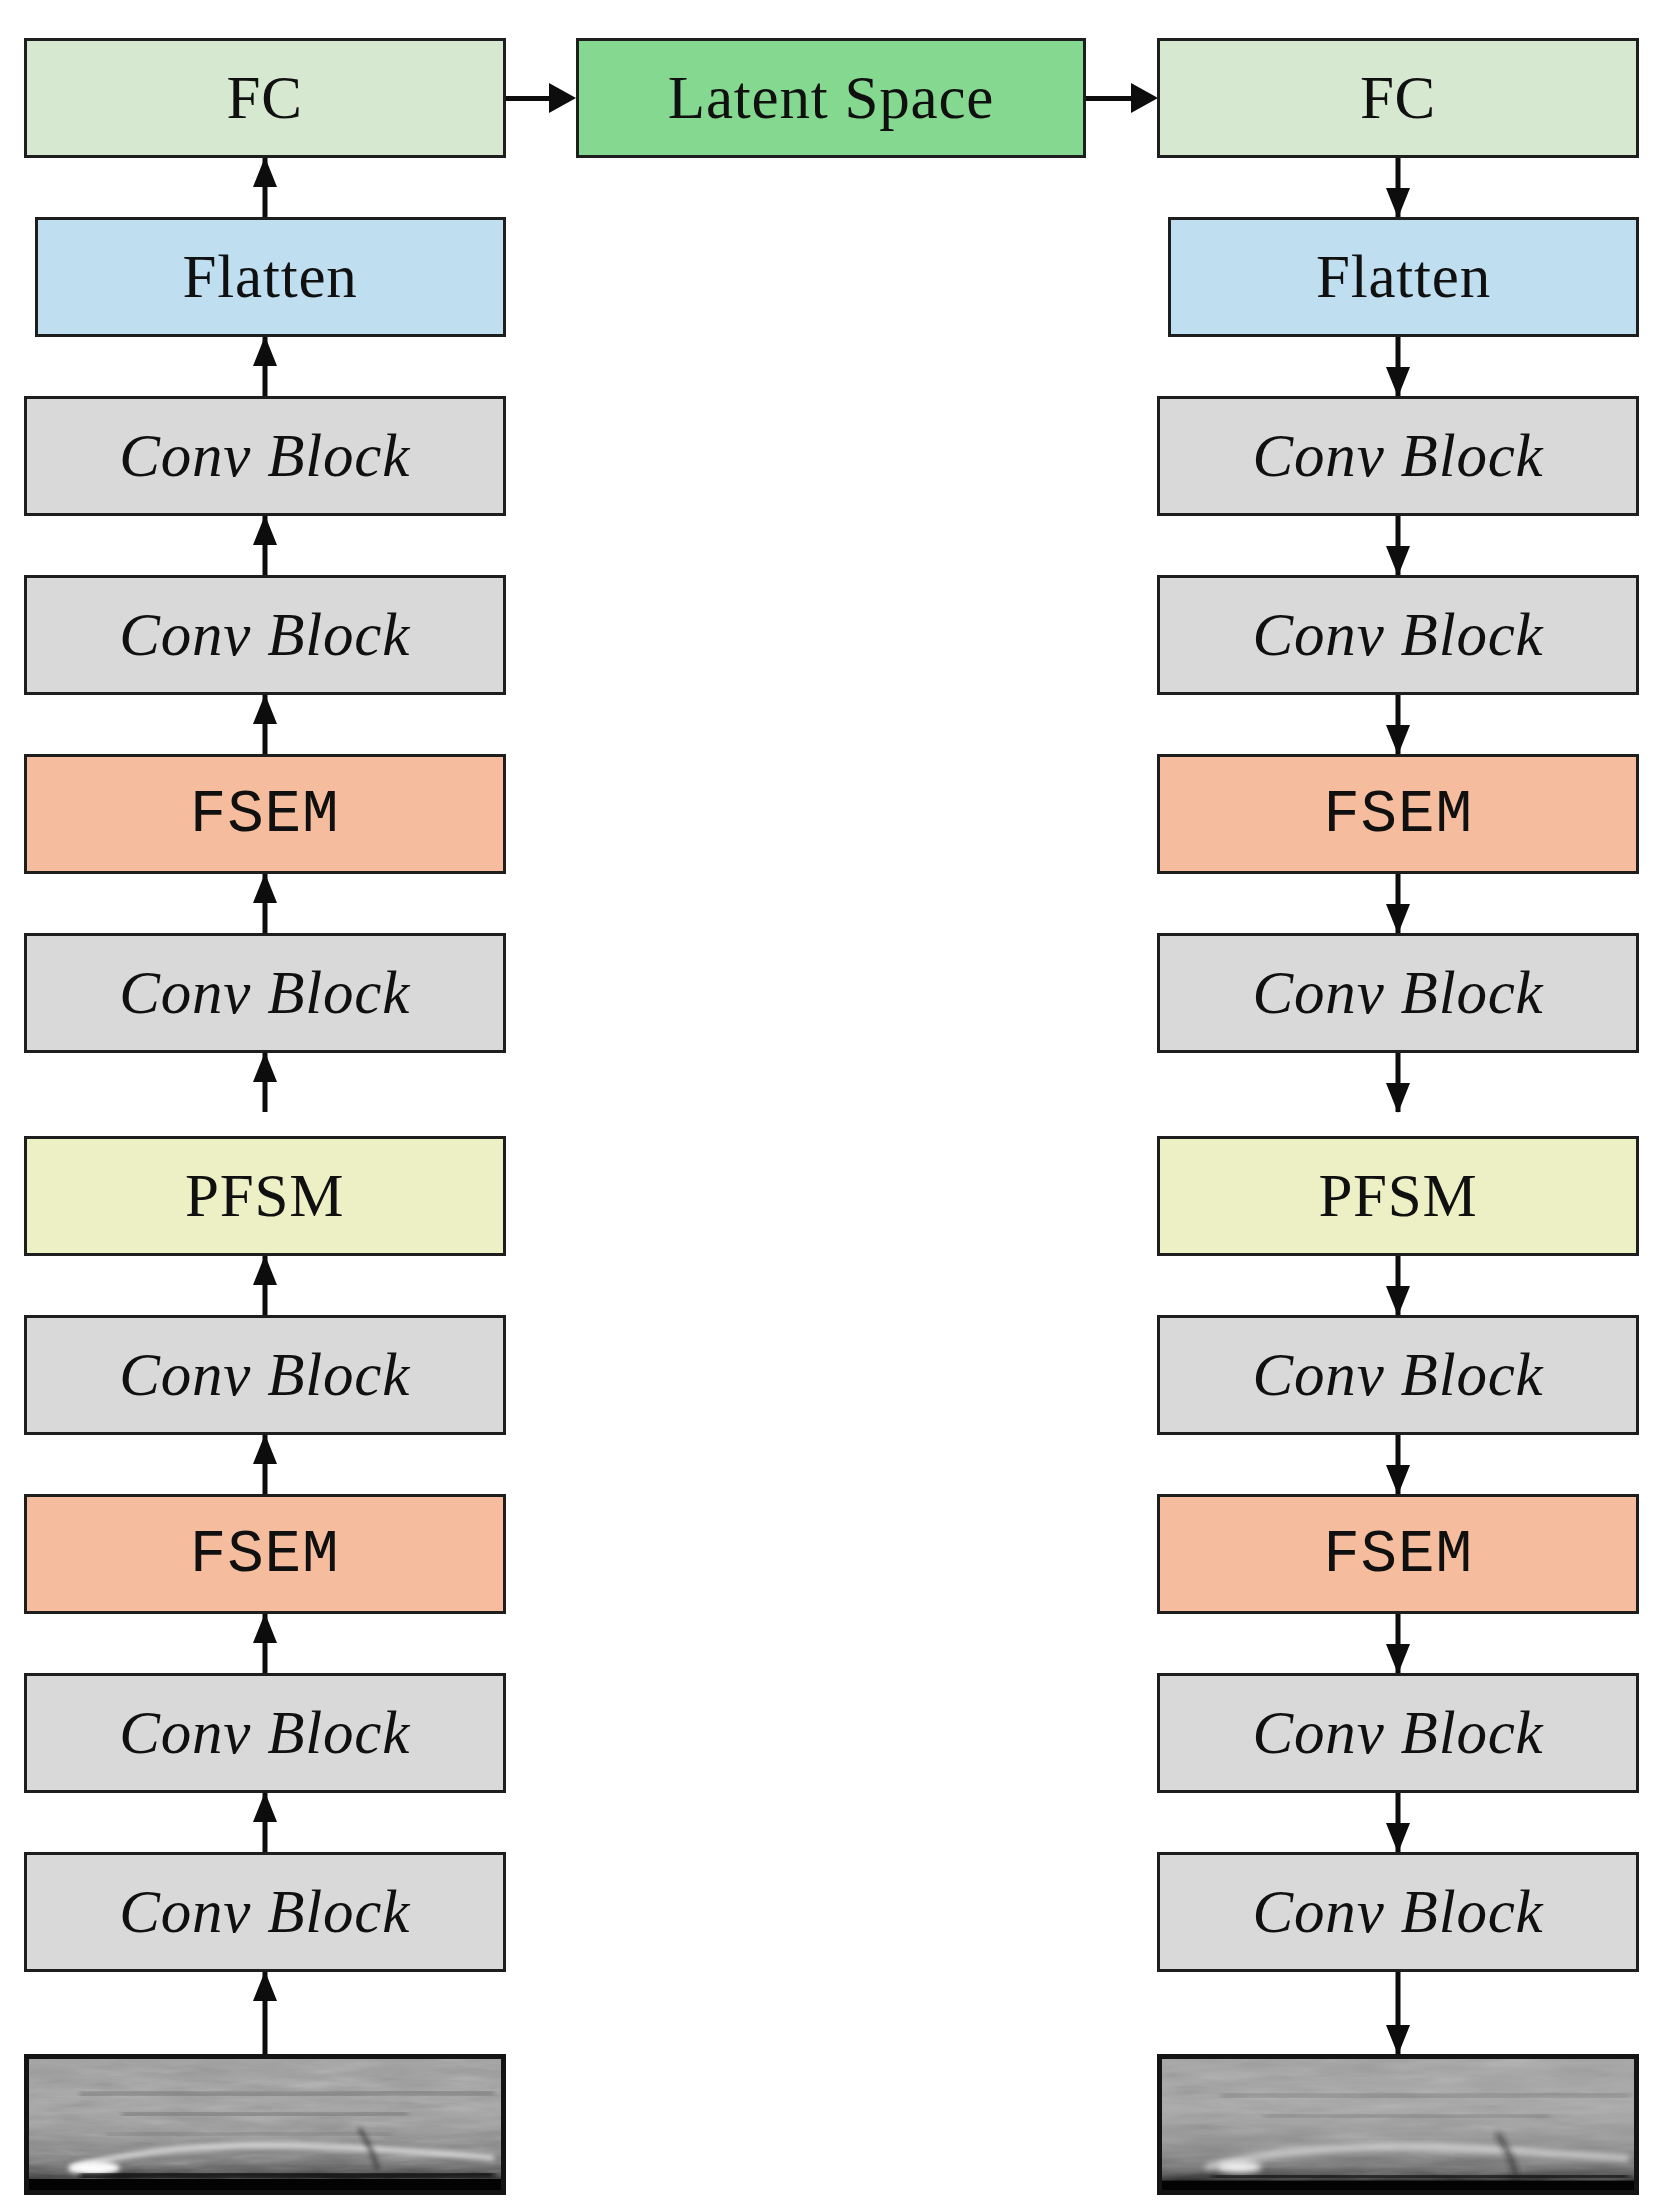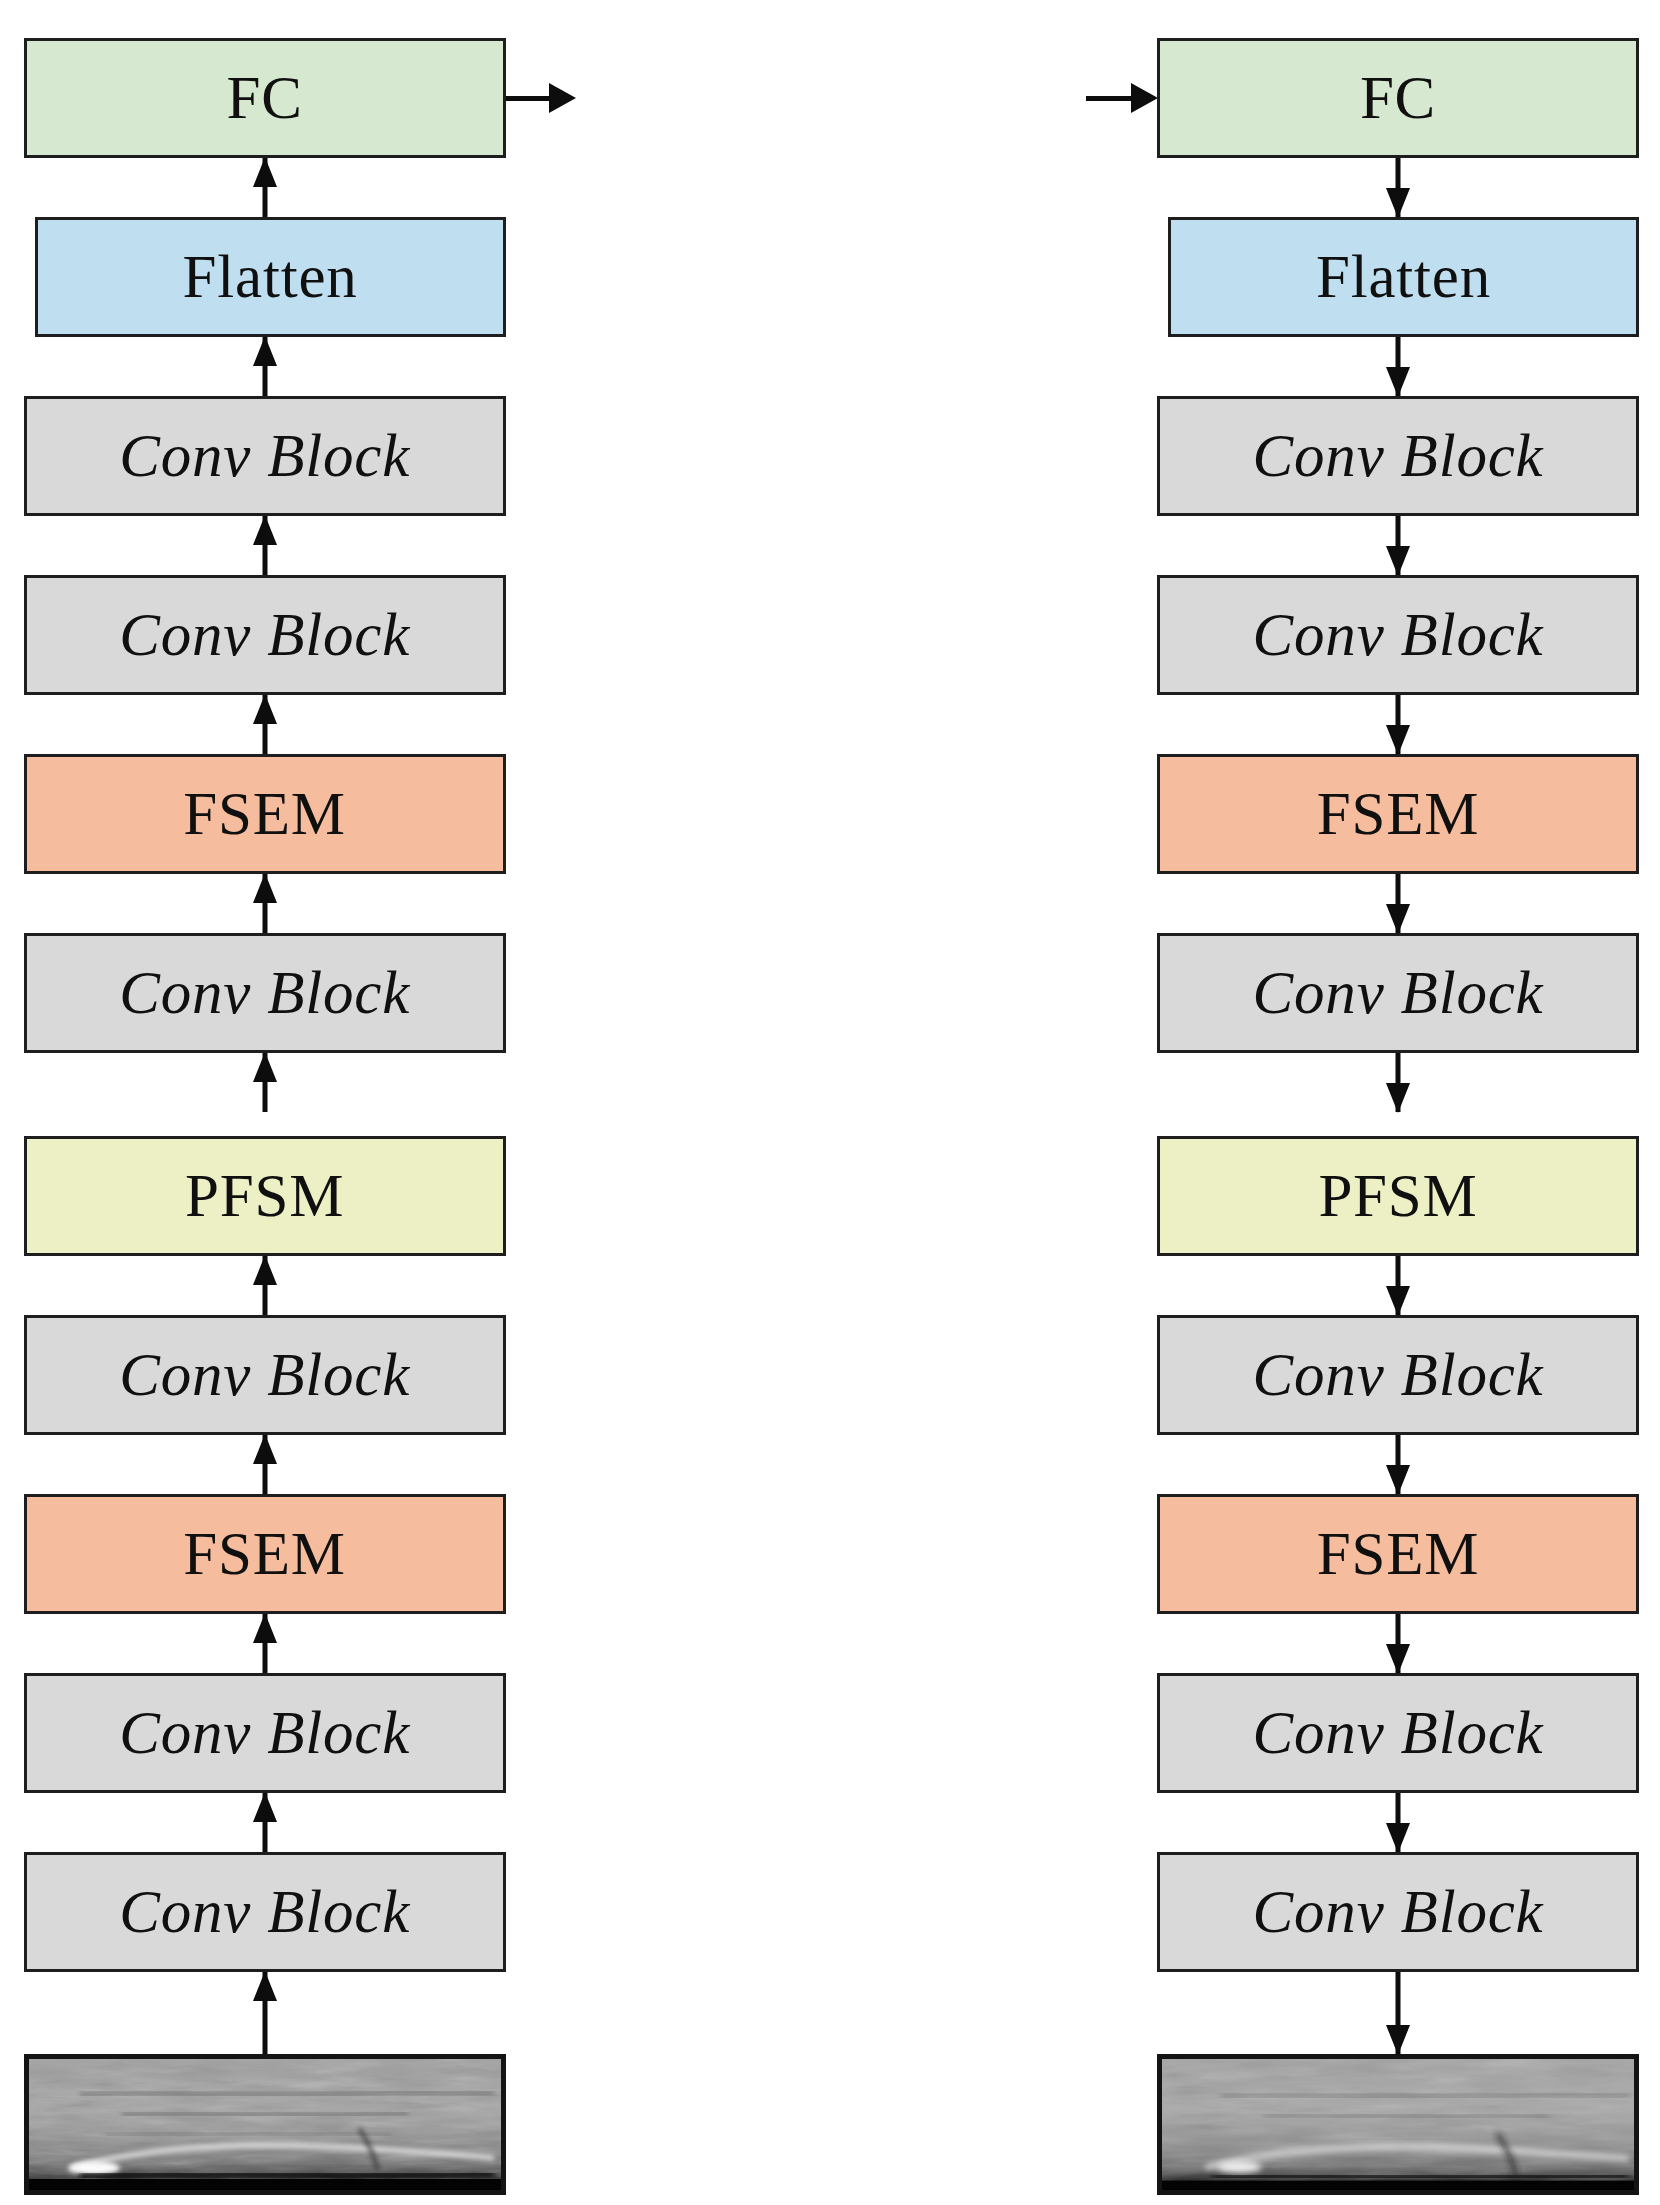--- a/index.html
+++ b/index.html
@@ -32,21 +32,21 @@
     box-sizing:border-box;
     border:3.4px solid var(--border);
     display:flex;align-items:center;justify-content:center;
     font-size:61px;color:var(--label);
     letter-spacing:0.8px;
     background:#fff;
   }
   .t-fc{background:var(--fc-fill);}
   .t-flatten{background:var(--flatten-fill);margin-left:11px;}
   .t-conv{background:var(--conv-fill);font-style:italic;}
-  .t-fsem{background:var(--fsem-fill);}
+  .t-fsem{background:var(--fsem-fill);font-family:Liberation Mono, monospace;}
   .t-pfsm{background:var(--pfsm-fill);margin-top:24px;}
   .latent{
     position:absolute;left:576px;top:38px;width:510px;height:120px;flex:none;
     background:var(--latent-fill);
   }
   
   .gap{position:relative;height:59px;flex:0 0 59px;}
   .gap.tall{height:82px;flex:0 0 82px;}
   .gap .line{
     position:absolute;left:50%;top:0;bottom:0;width:5px;
@@ -204,20 +204,23 @@
         <path d="M90,88 C190,92 320,84 430,90" stroke="#777777" stroke-width="6" fill="none" filter="url(#softL)" opacity="0.5"></path>
         <path d="M48,130 C120,108 230,98 340,103 C430,107 505,113 552,117" stroke="#dedede" stroke-width="7" fill="none" filter="url(#softL)" opacity="0.9"></path>
         <ellipse cx="78" cy="129" rx="30" ry="8" fill="#fbfbfb" filter="url(#softL)"></ellipse>
         <path d="M392,82 C402,98 410,115 414,132" stroke="#2b2b2b" stroke-width="5" fill="none" filter="url(#softL)" opacity="0.7"></path>
         <path d="M60,139 C200,134 400,140 552,136" stroke="#0a0a0a" stroke-width="9" fill="none" filter="url(#softL)" opacity="0.9"></path>
         <rect y="142" width="560" height="13" fill="#030303"></rect>
       </svg>
     </div>
   </div>
 
+  <div class="box latent">
+    <span>Latent Space</span>
+  </div>
 
   <div class="harrow a-enc">
     <span class="hline"></span>
       <span class="hhead"></span>
   </div>
   <div class="harrow a-dec">
     <span class="hline"></span>
       <span class="hhead"></span>
   </div>
 

